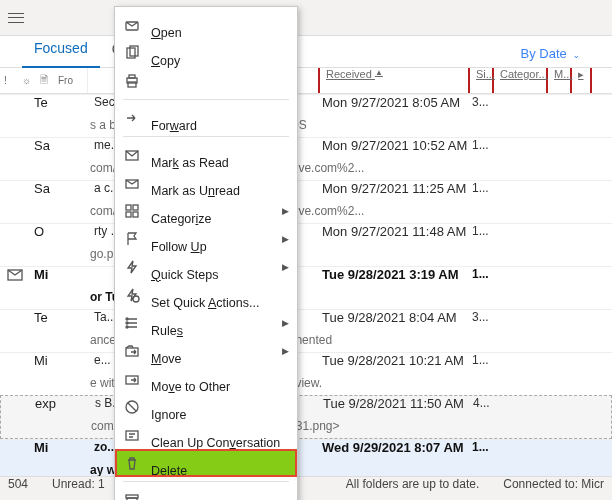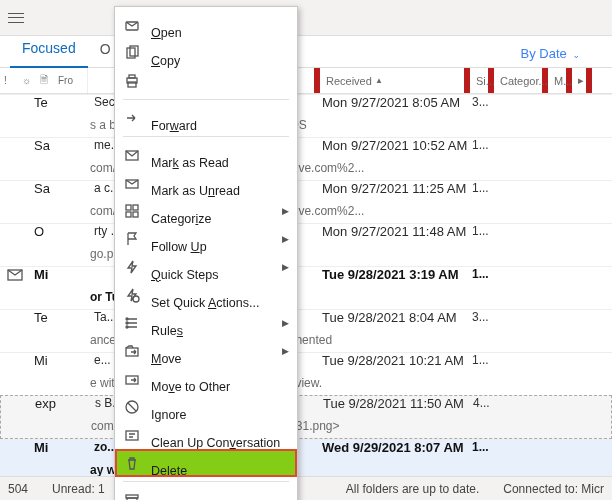--- a/index.html
+++ b/index.html
@@ -5,28 +5,28 @@
 * { box-sizing: border-box; margin: 0; padding: 0; }
 body { font-family: "Segoe UI", Arial, sans-serif; font-size: 12px; color: #333; background: #fff; width: 612px; height: 500px; overflow: hidden; position: relative; }
 .watermark { position: absolute; top: 6px; right: 18px; font-size: 16px; color: #ccc; font-family: Georgia, serif; }
 
 .toolbar-top { height: 36px; background: #f3f2f1; border-bottom: 1px solid #ddd; position: relative; }
 .tb-hamburger { position: absolute; left: 4px; top: 8px; width: 24px; height: 20px; display:flex; flex-direction:column; justify-content:space-around; padding:3px 4px; }
 .tb-hamburger span { height: 1px; background:#555; }
 .tb-sort { position: absolute; right: 32px; top: 46px; font-size: 13px; color: #3b82f6; }
 .tb-sort .chev { font-size: 9px; margin-left: 2px; }
 
-.tabs-row { display: flex; align-items: flex-end; padding-left: 10px; height: 32px; border-bottom: 1px solid #ddd; }
+.tabs-row { display: flex; align-items: flex-end; padding-left: 22px; height: 32px; border-bottom: 1px solid #ddd; }
 .tab { padding: 6px 12px 10px; font-size: 14px; color: #555; }
 .tab.active { color: #0f6cbd; border-bottom: 2px solid #0f6cbd; margin-bottom:-1px; }
 
 .cols-header { display:flex; height: 26px; border-bottom: 1px solid #e0e0e0; background:#fff; }
 .cols-header .icons { width: 88px; border-right:1px solid #eee; display:flex; align-items:center; gap:6px; padding-left:4px; }
 .cols-header .icons span { width:12px; color:#6b6b6b; font-size:10px; }
-.cols-header .col { border-right:6px solid #b91c1c; display:flex; align-items:center; padding:0 6px; color:#6b6b6b; font-size:11px; }
+.cols-header .col { border-right:2px solid #b91c1c; display:flex; padding:0 6px; color:#6b6b6b; font-size:11px;text-decoration:underline; }
 .c-recv { width: 150px; }
 .c-si { width: 24px; }
 .c-cat { width: 54px; }
 .c-m  { width: 24px; }
 .c-flag { width: 20px; }
 
 .list { }
 .group { border-top:1px solid #eee; }
 .row-a { display:flex; align-items:flex-start; height: 22px; }
 .row-b { display:flex; align-items:center; height: 20px; padding-bottom:4px; }
@@ -40,21 +40,21 @@
 .gap-right { width: 232px; }
 
 .dashed { border:1px dashed #aaa; background:#f5f5f5; }
 .selected { background:#e8f0fb; }
 
 
 .unread .subj-frag, .unread .date, .unread .size, .unread .preview, .unread .sender { font-weight:600; color:#111; }
 .unread .preview { color:#111; }
 .selected.unread .preview { color:#111; }
 
-.statusbar { position:absolute; bottom:0; left:0; right:0; height:24px; background:#f3f2f1; border-top:1px solid #ddd; display:flex; align-items:center; padding:0 8px; font-size:12px; color:#444; gap:24px; }
+.statusbar { position:absolute; bottom:0; left:0; right:0; height:24px; background:#f3f2f1; border-top:1px solid #ddd; display:flex; padding:0 8px; font-size:12px; color:#444; gap:24px; }
 .statusbar .r { margin-left:auto; display:flex; gap:24px; }
 
 
 .context-menu { position:absolute; left:114px; top:6px; width:184px; background:#fff; border:1px solid #c8c8c8; box-shadow:2px 2px 6px rgba(0,0,0,.25); padding:4px 0; z-index:50; }
 .cm-item { display:flex; align-items:center; height:28px; padding:0 8px; gap:10px; font-size:12.5px; color:#1b1b1b; }
 .cm-item .mi-icon { width:18px; display:flex; justify-content:center; color:#404040; }
 .cm-item .mi-label { flex:1;margin-top:15px; }
 .cm-item .mnemonic { text-decoration: underline; }
 .cm-item .arrow { font-size:9px; color:#555; }
 .cm-item.highlight { background:#84cc16; outline:2px solid #e0492f; outline-offset:-2px; }

